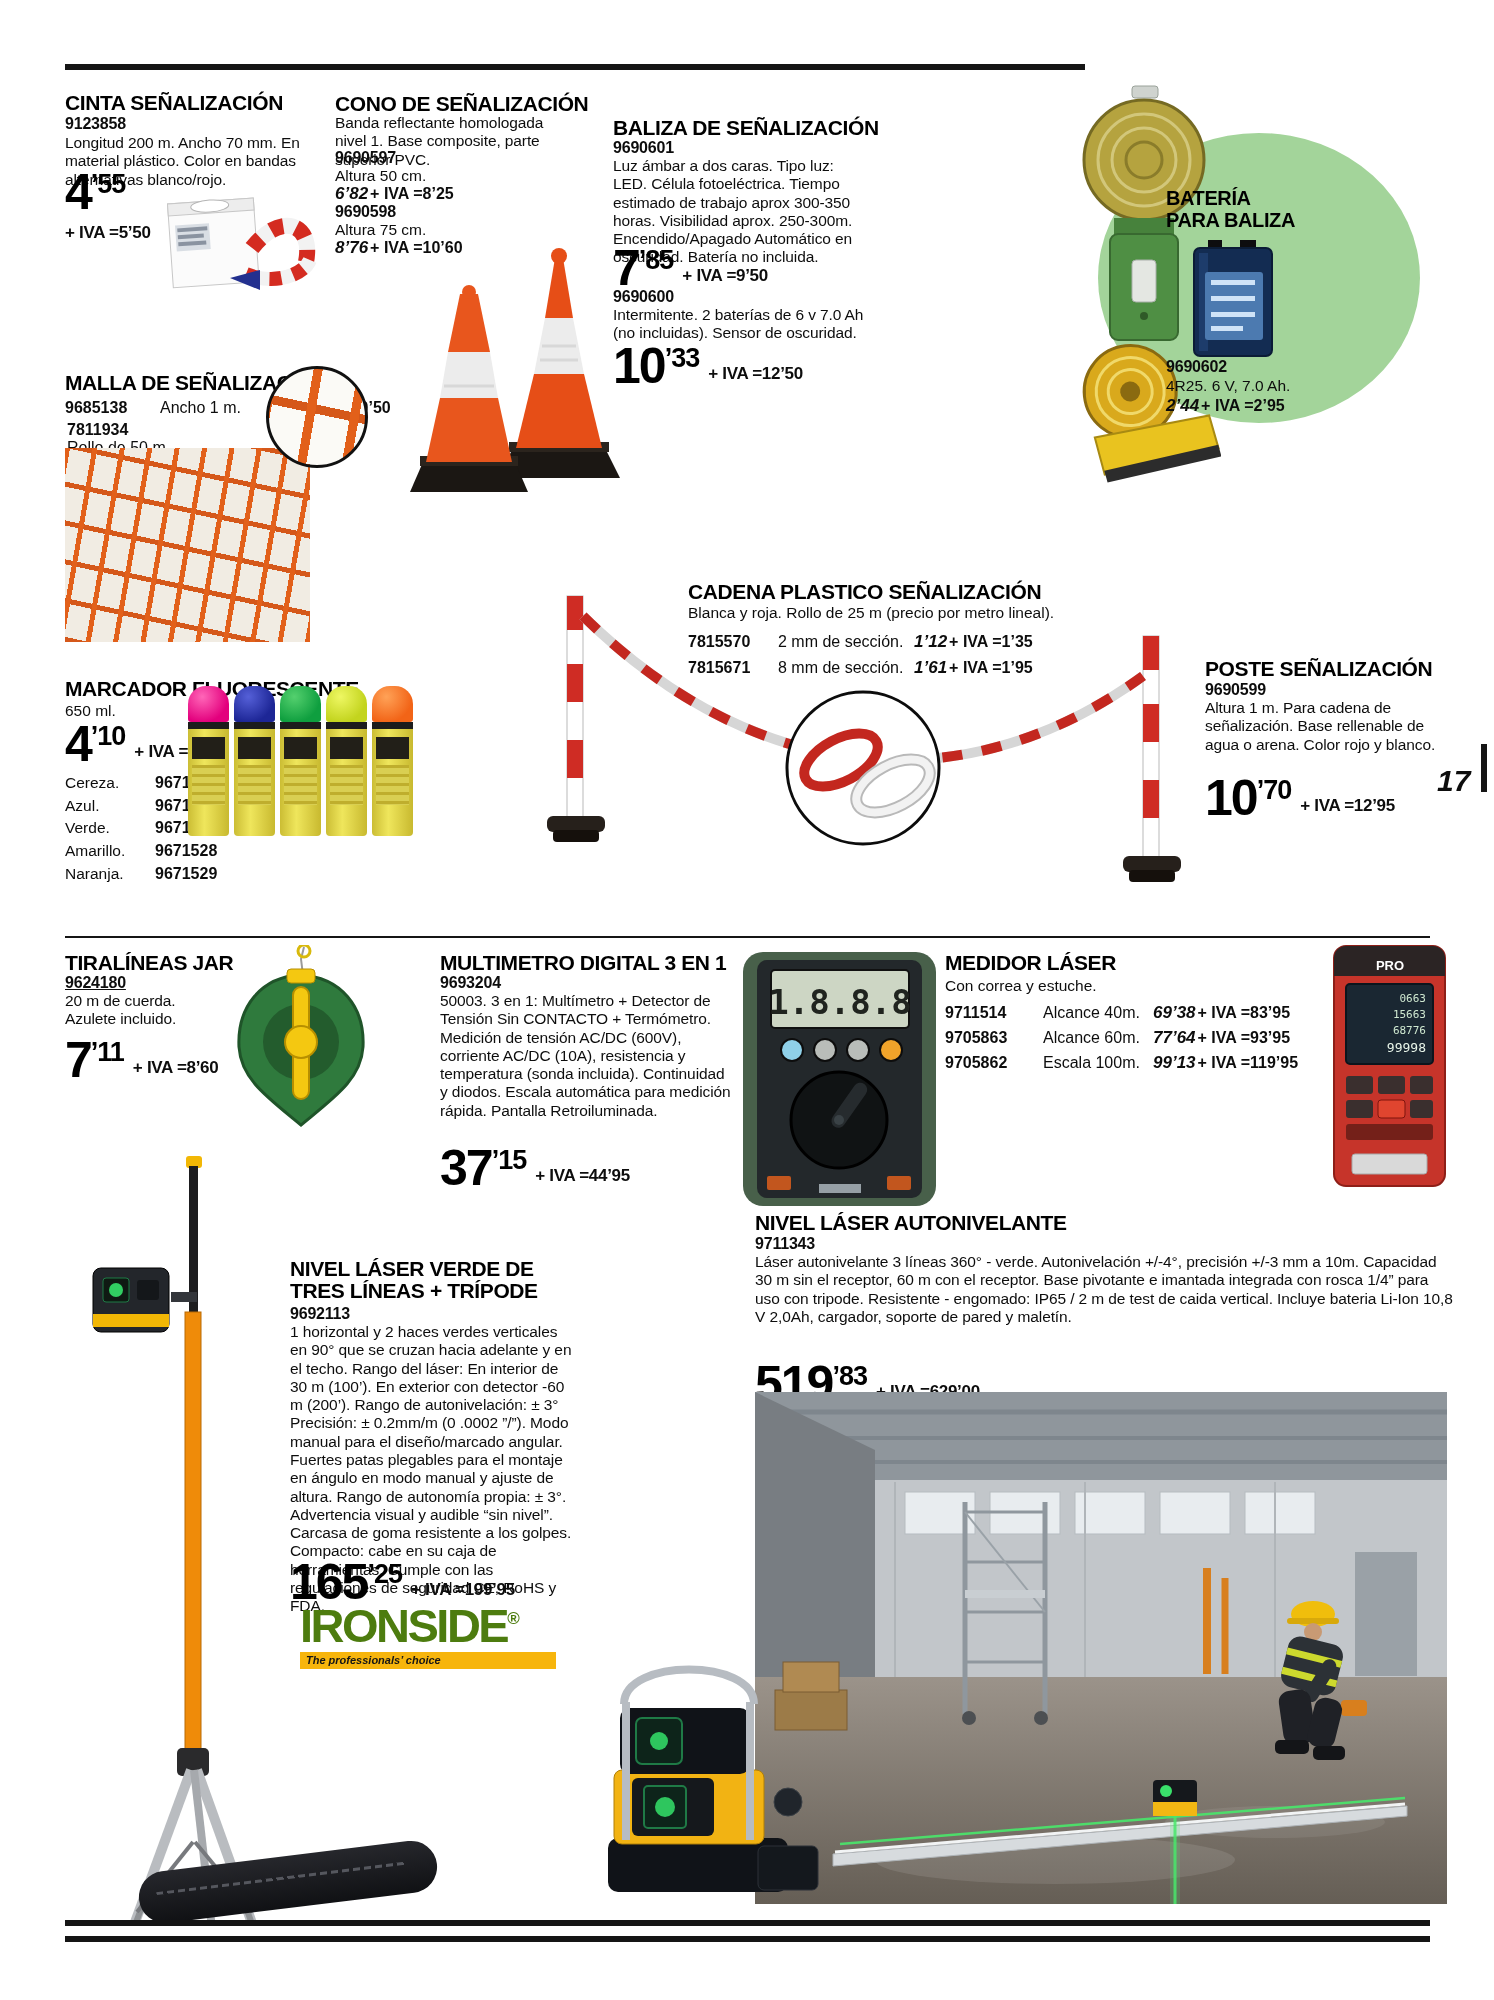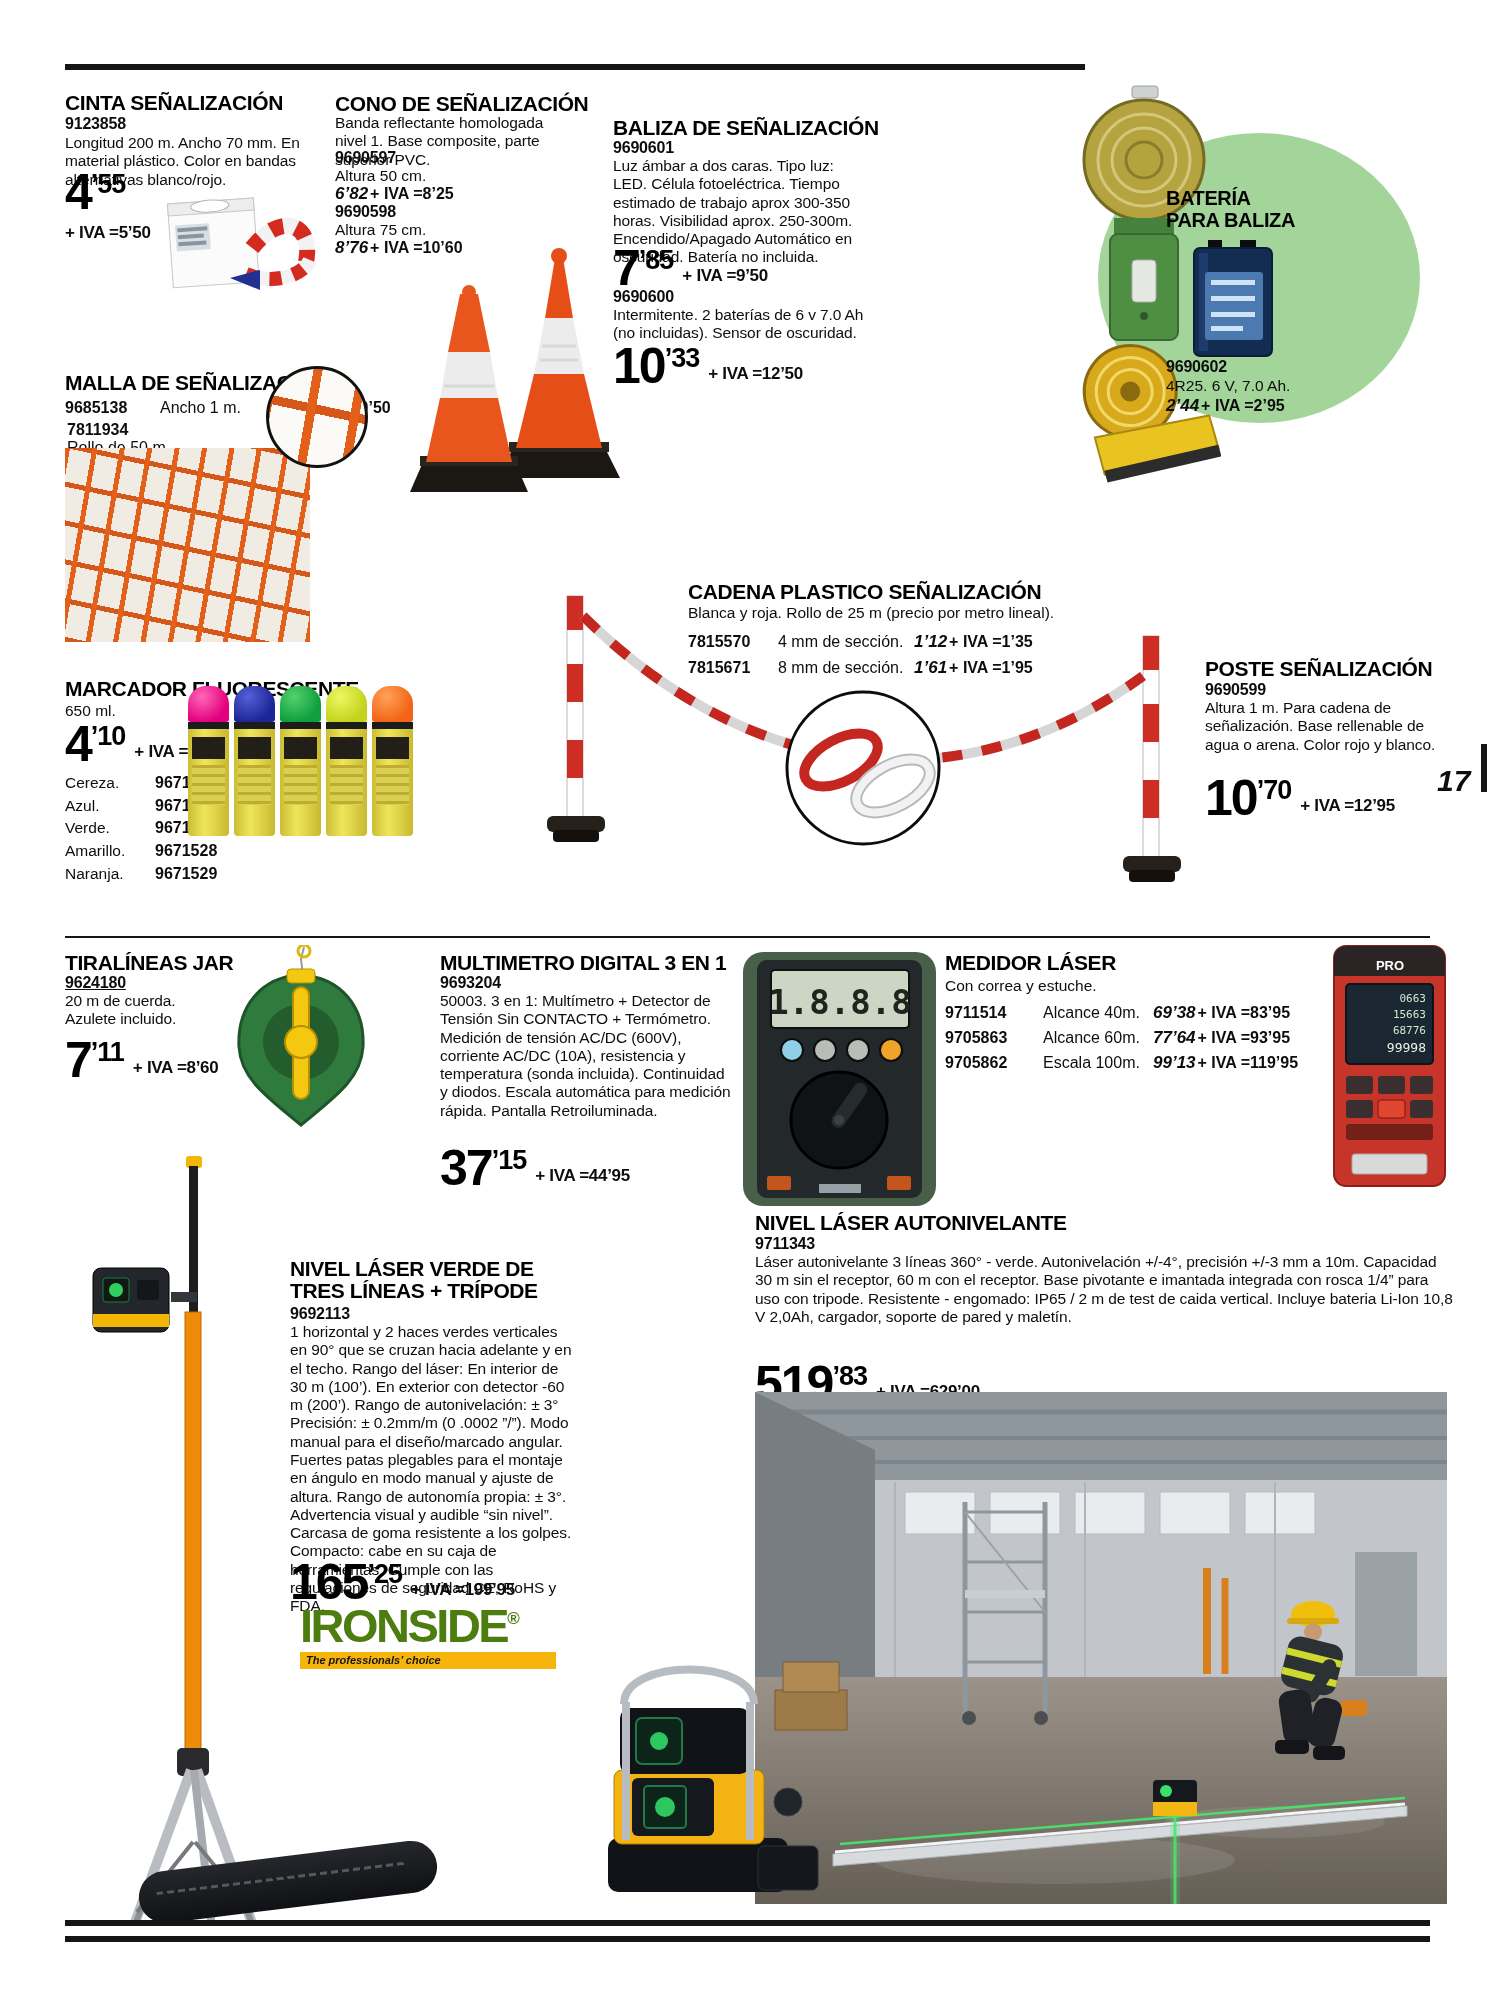--- a/index.html
+++ b/index.html
@@ -272,21 +272,21 @@
         <span class="bp-int">10</span>
         <span class="bp-dec">’33</span>
       </span>
     <span class="bp-iva">+ IVA =12’50</span>
   </div>
 
   <div class="abs btitle" style="left:688px;top:581px;">CADENA PLASTICO SEÑALIZACIÓN</div>
   <div class="abs stline" style="left:688px;top:604px;">Blanca y roja. Rollo de 25 m (precio por metro lineal).</div>
   <div class="trow" style="left:688px;top:632px;">
     <span class="t-sku" style="width:90px;">7815570</span>
-    <span class="t-desc" style="width:136px;">4 mm de sección.</span>
+    <span class="t-desc" style="width:136px;">2 mm de sección.</span>
     <span class="t-price">1’12</span>
     <span class="t-iva"> + IVA =1’35</span>
   </div>
   <div class="trow" style="left:688px;top:658px;">
     <span class="t-sku" style="width:90px;">7815671</span>
     <span class="t-desc" style="width:136px;">8 mm de sección.</span>
     <span class="t-price">1’61</span>
     <span class="t-iva"> + IVA =1’95</span>
   </div>
   <svg class="abs" style="left:545px;top:590px;" width="660" height="300" viewBox="0 0 660 300">

